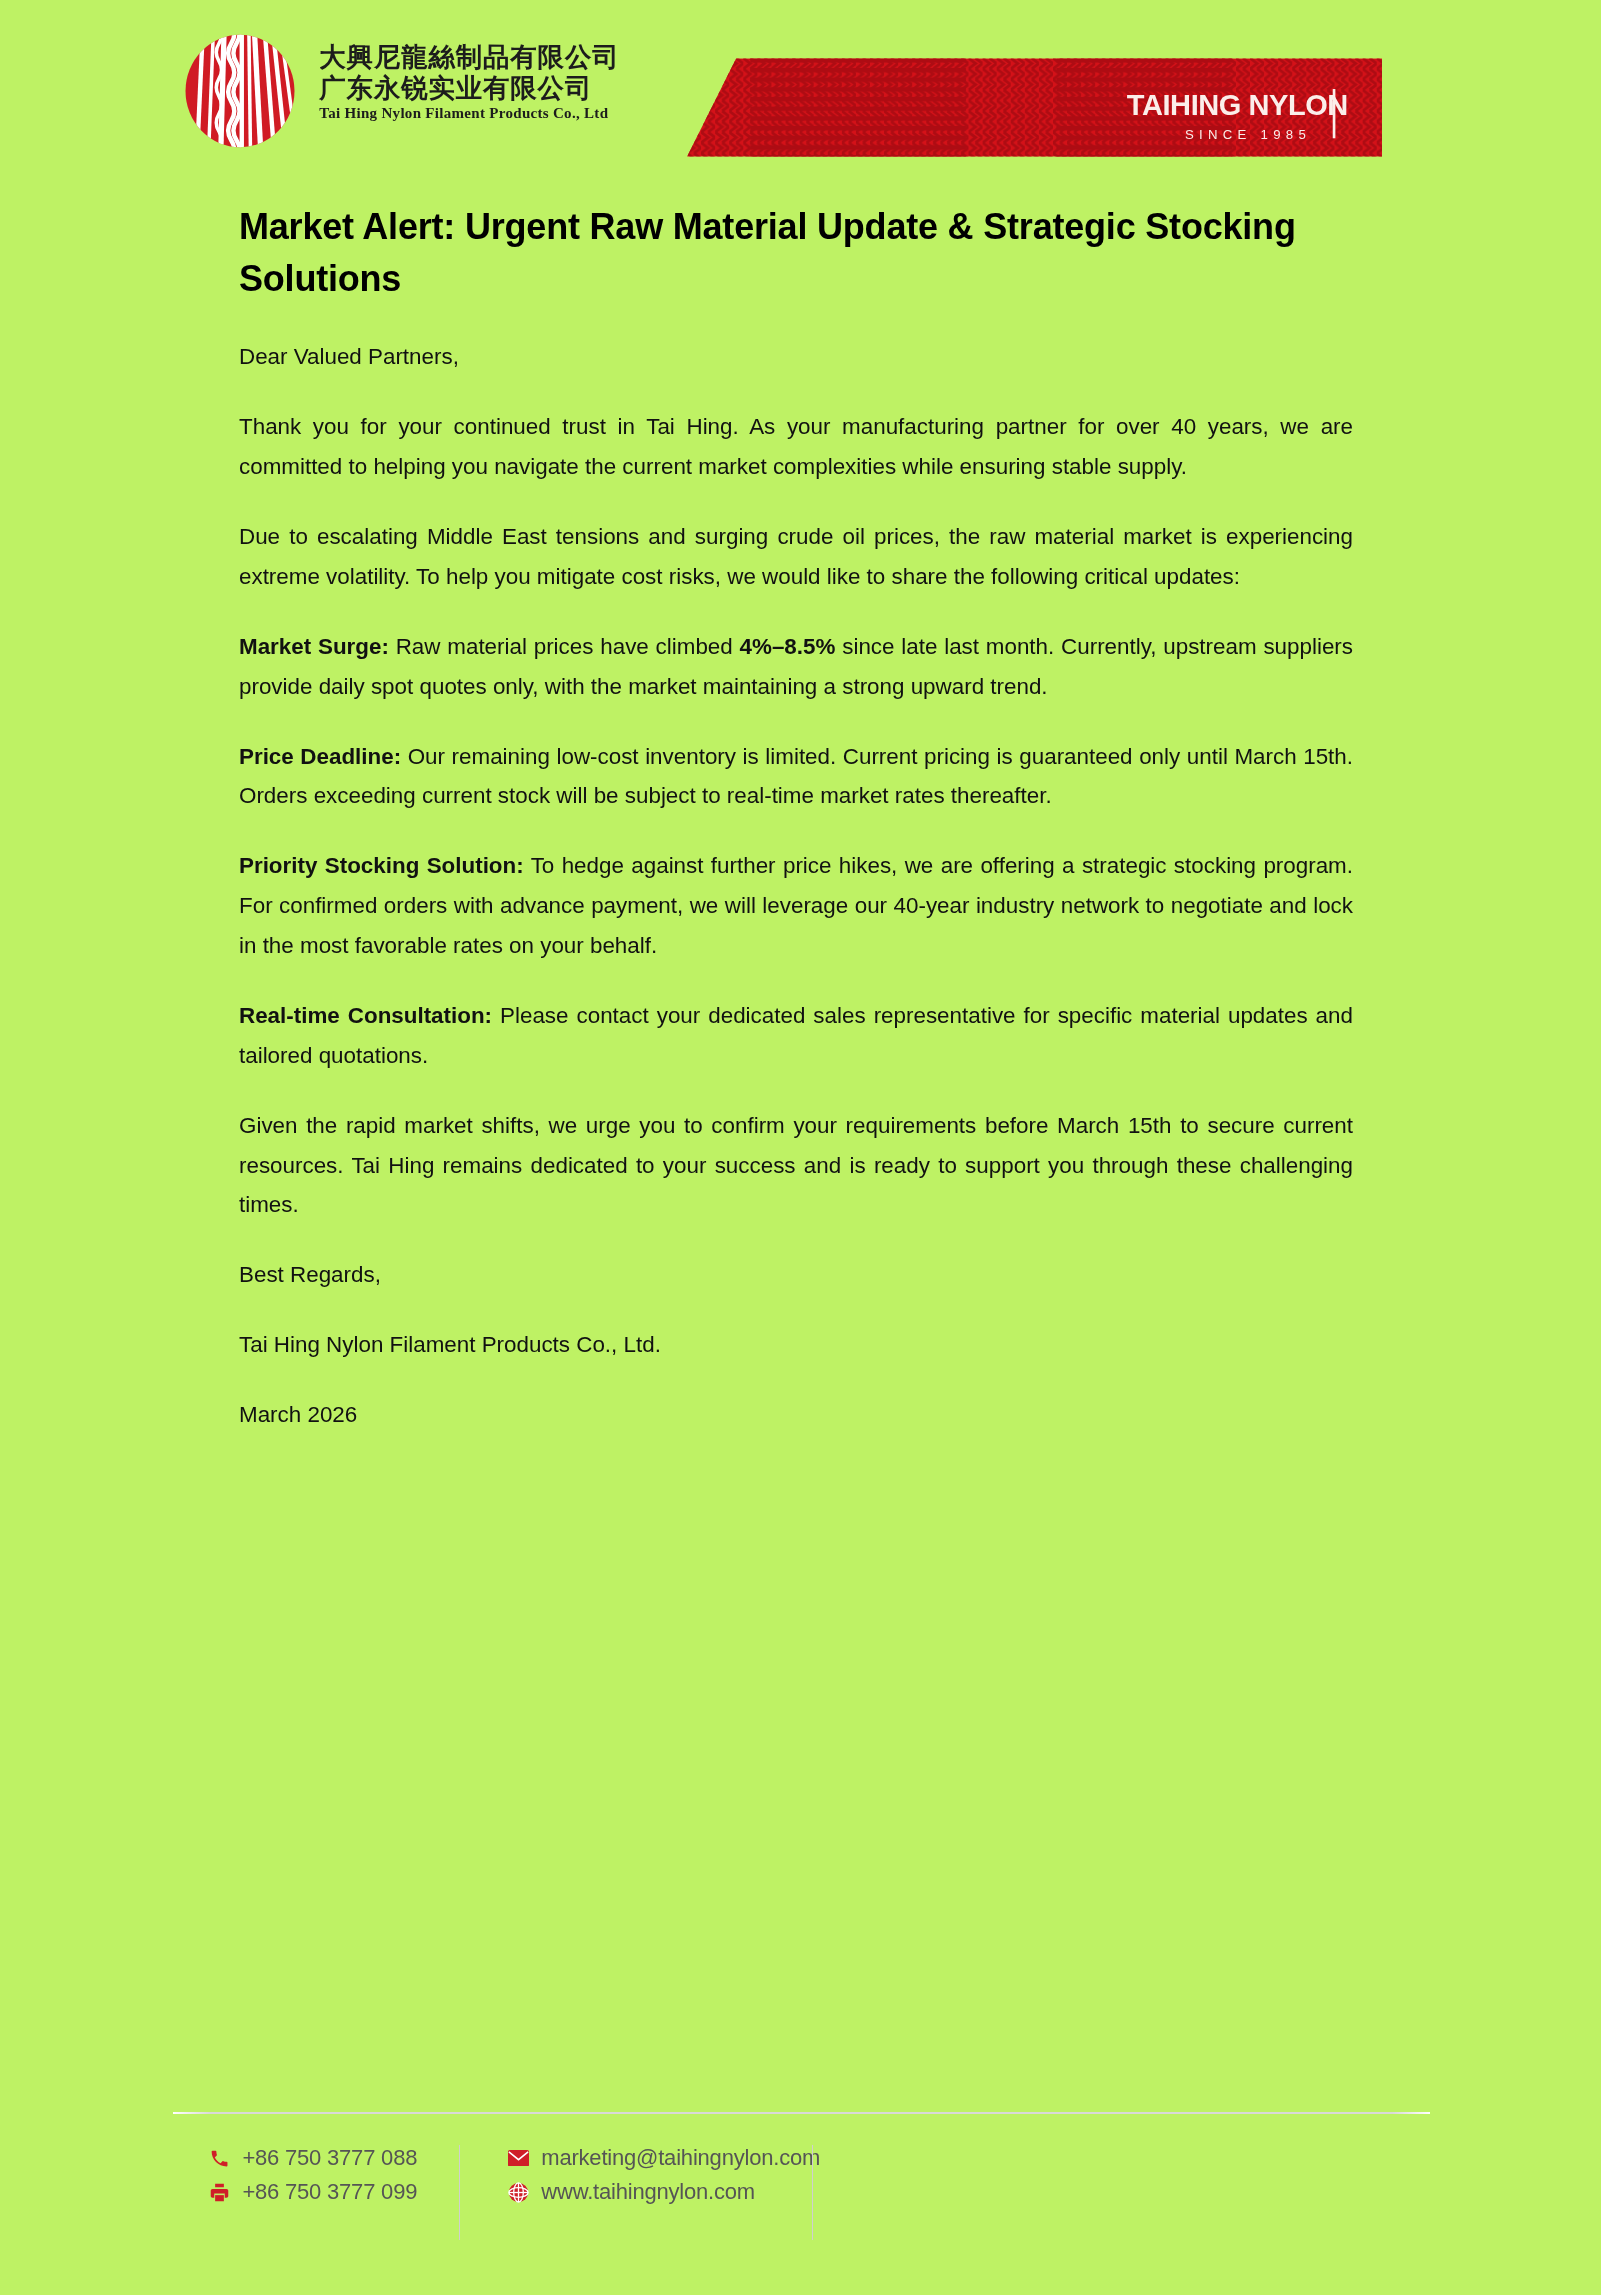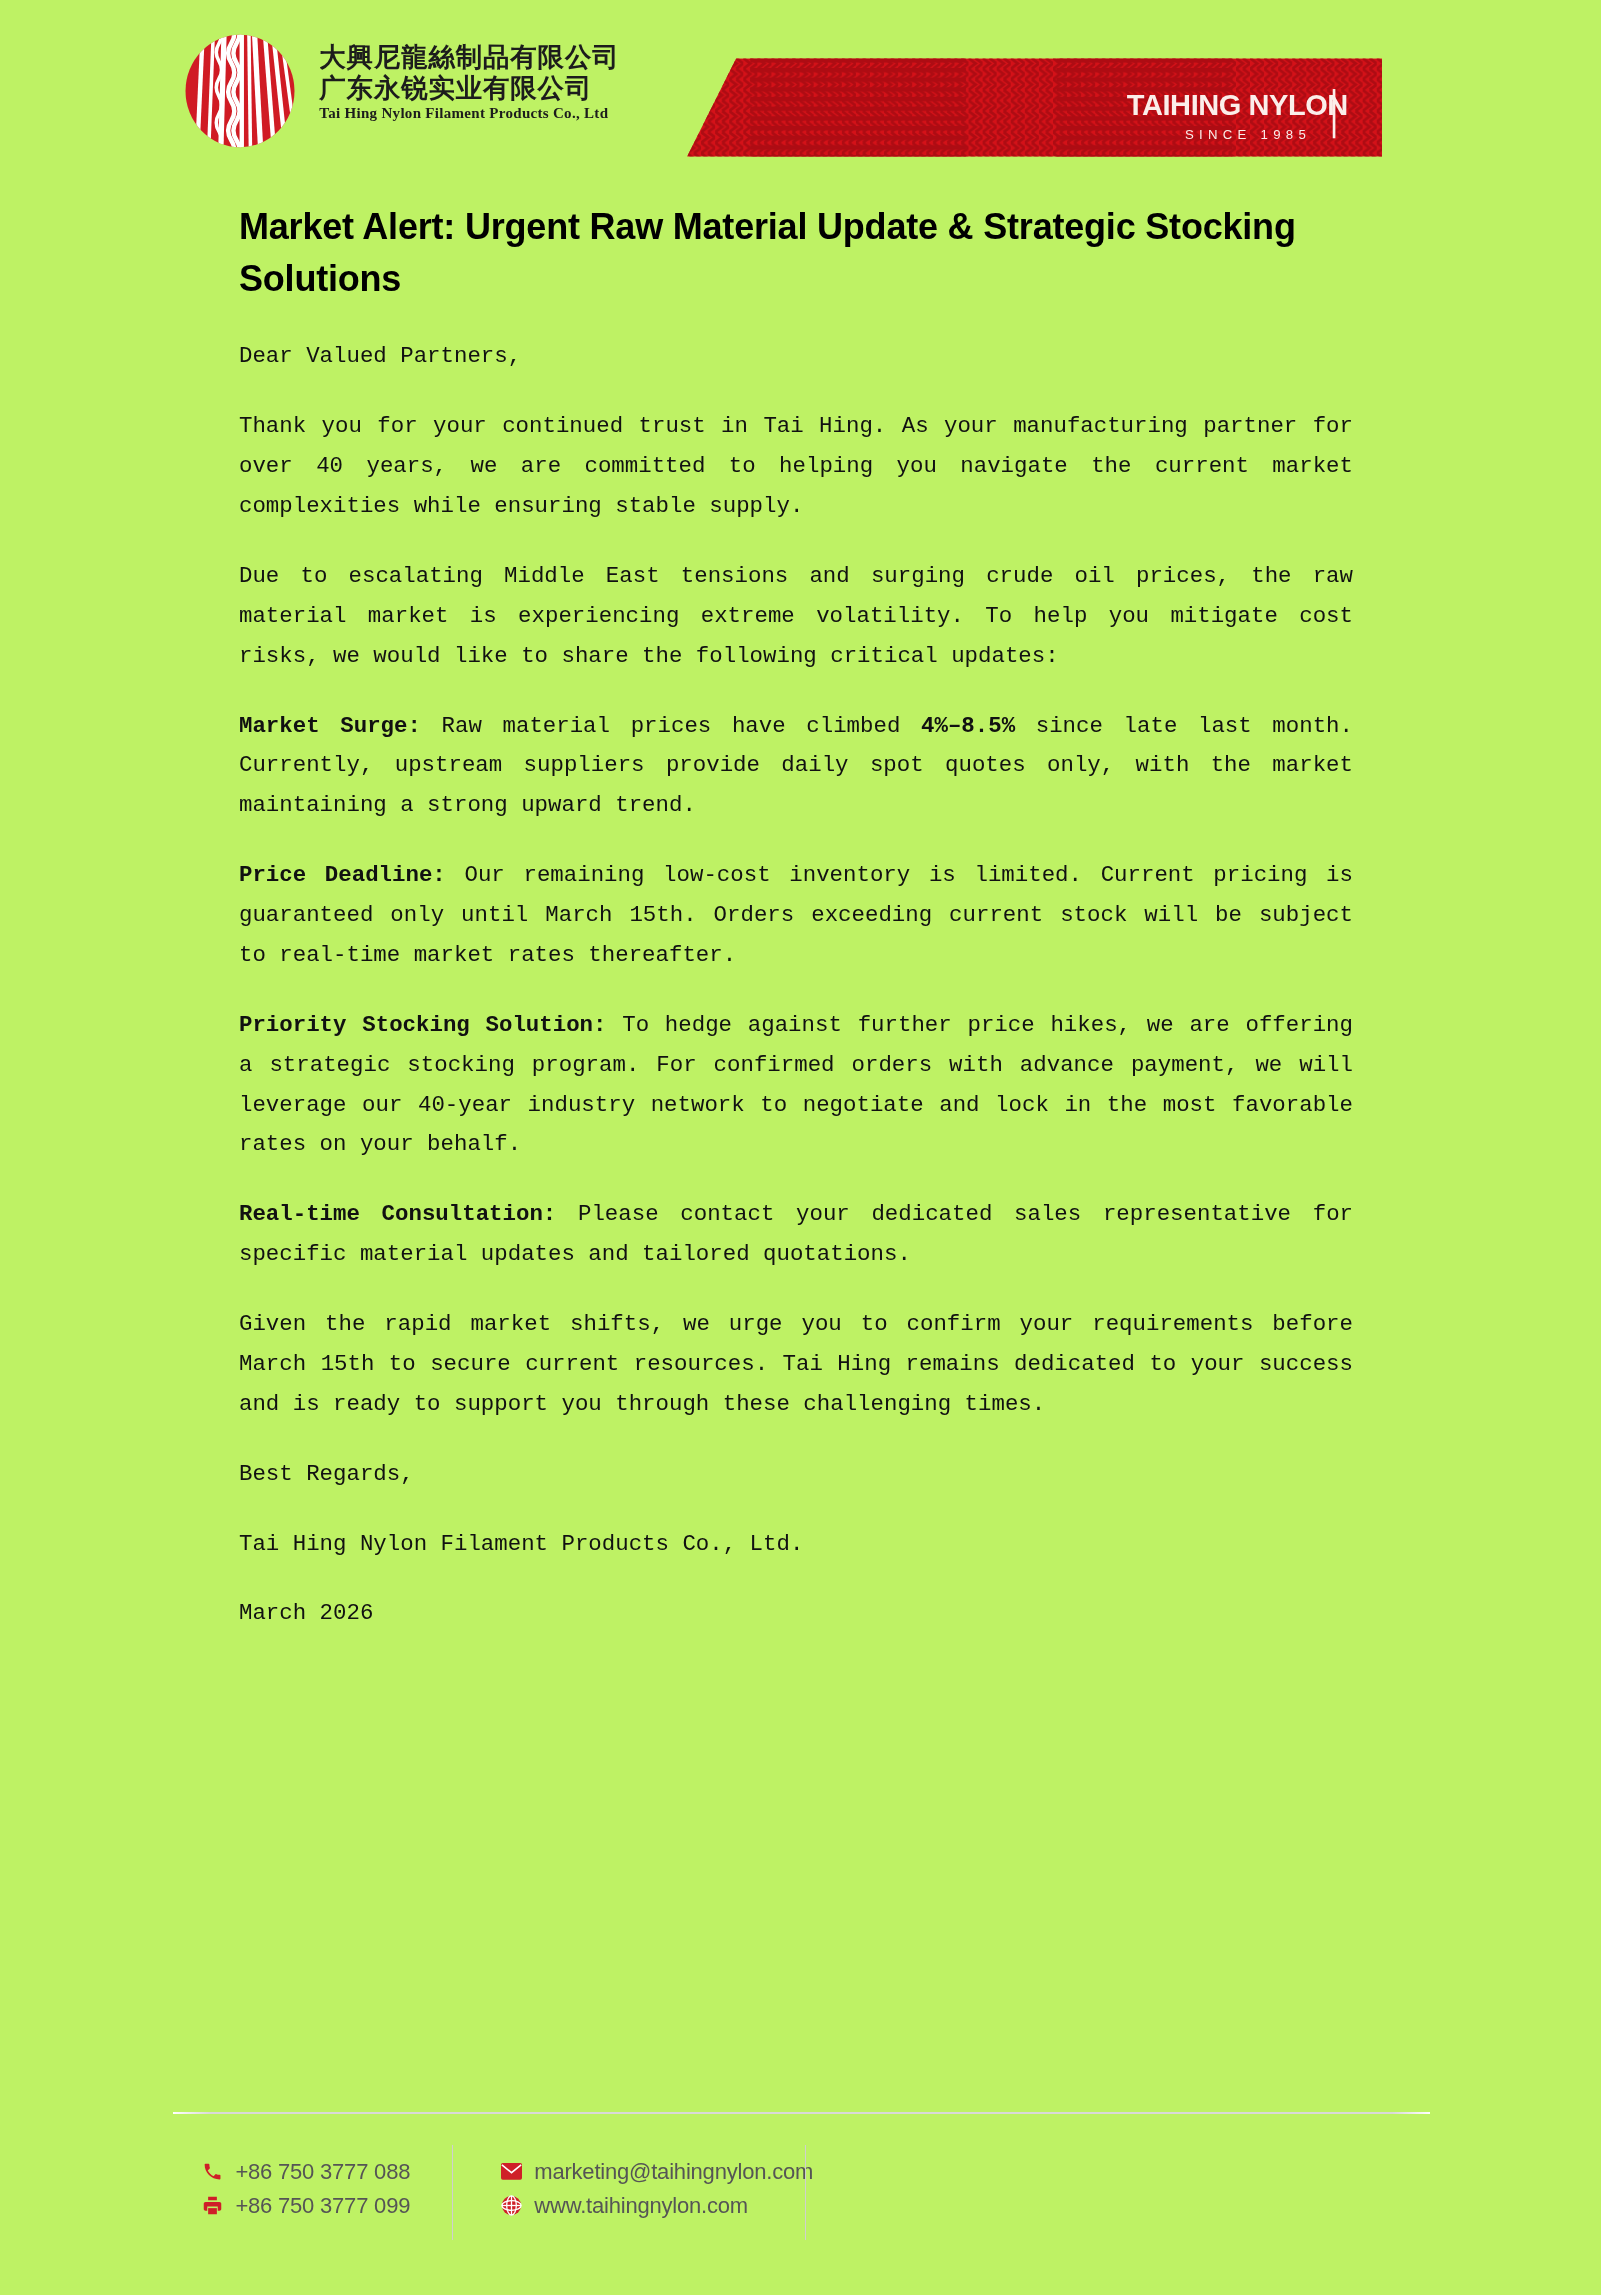--- a/index.html
+++ b/index.html
@@ -93,21 +93,21 @@
     font-family: "Liberation Sans", sans-serif;
     font-weight: bold;
     font-size: 36px;
     line-height: 1.45;
     color: #000000;
     margin-bottom: 32px;
     letter-spacing: -0.2px;
   }
 
   .para {
-    font-family: Liberation Mono, monospace;
+    font-family: Liberation Sans, sans-serif;
     font-size: 22.4px;
     line-height: 1.78;
     color: #111111;
     margin-bottom: 30px;
     text-align: justify;
   }
   .para.left { text-align: left; }
   .para b { font-weight: bold; margin-top: 41px; }
 
   
@@ -115,25 +115,25 @@
     position: absolute;
     left: 173px;
     top: 2112px;
     width: 1257px;
     height: 1.8px;
     background: linear-gradient(to right, #ffffff 0%, #d9d9d9 3%, #d9d9d9 97%, #ffffff 100%);
   }
 
   .footer {
     position: absolute;
-    left: 173px;
+    left: 180px;
     top: 2145px;
     width: 1267px;
     display: flex;
-    align-items: center;
+    align-items: flex-start;
     gap: 22px;
   }
 
   .fcol { display: flex; flex-direction: column; }
 
   .fcol-phone { width: 257px; padding-left: 28px; }
   .fcol-web   { width: 308px; padding-left: 25px; }
   .fcol-addr  { flex: 1; padding-left: 25px; }
 
   .vdiv {

